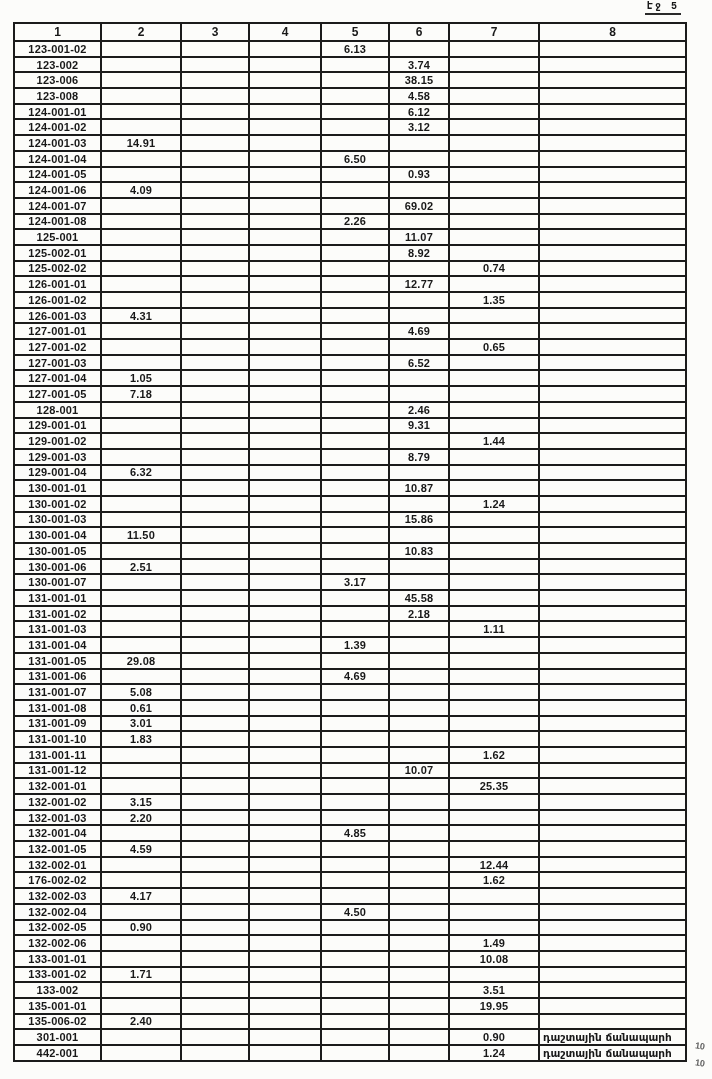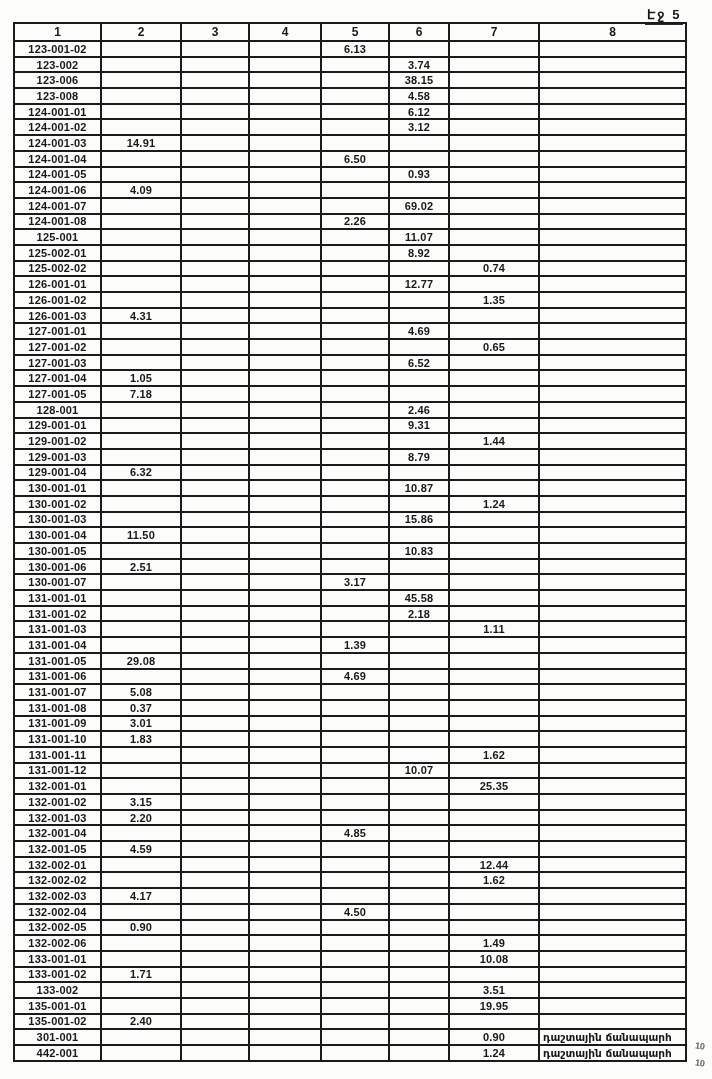--- a/index.html
+++ b/index.html
@@ -6,23 +6,23 @@
   body {
     width: 712px; height: 1079px;
     position: relative;
     background: #fcfcfa;
     font-family: "Liberation Sans", sans-serif;
     color: #181818;
     overflow: hidden;
   }
   .page-label {
     position: absolute;
-    top: 7px; left: 645px;
-    font-family: Liberation Sans, sans-serif;
-    font-size: 13px; font-weight: 700;
+    top: 0; left: 645px;
+    font-family: Liberation Mono, monospace;
+    font-size: 10px; font-weight: 700;
     letter-spacing: 2px;
     border-bottom: 2px solid #2a2a2a;
     padding: 0 2px 1px 2px;
   }
   table.grid {
     position: absolute;
     left: 13px; top: 22px;
     width: 672px;
     border-collapse: collapse;
     table-layout: fixed;
@@ -519,21 +519,21 @@
         <td class="c2">5.08</td>
         <td class="c3"></td>
         <td class="c4"></td>
         <td class="c5"></td>
         <td class="c6"></td>
         <td class="c7"></td>
         <td class="c8"></td>
       </tr>
       <tr>
         <td class="c1">131-001-08</td>
-        <td class="c2">0.37</td>
+        <td class="c2">0.61</td>
         <td class="c3"></td>
         <td class="c4"></td>
         <td class="c5"></td>
         <td class="c6"></td>
         <td class="c7"></td>
         <td class="c8"></td>
       </tr>
       <tr>
         <td class="c1">131-001-09</td>
         <td class="c2">3.01</td>
@@ -628,21 +628,21 @@
         <td class="c1">132-002-01</td>
         <td class="c2"></td>
         <td class="c3"></td>
         <td class="c4"></td>
         <td class="c5"></td>
         <td class="c6"></td>
         <td class="c7">12.44</td>
         <td class="c8"></td>
       </tr>
       <tr>
-        <td class="c1">132-002-02</td>
+        <td class="c1">176-002-02</td>
         <td class="c2"></td>
         <td class="c3"></td>
         <td class="c4"></td>
         <td class="c5"></td>
         <td class="c6"></td>
         <td class="c7">1.62</td>
         <td class="c8"></td>
       </tr>
       <tr>
         <td class="c1">132-002-03</td>
@@ -718,21 +718,21 @@
         <td class="c1">135-001-01</td>
         <td class="c2"></td>
         <td class="c3"></td>
         <td class="c4"></td>
         <td class="c5"></td>
         <td class="c6"></td>
         <td class="c7">19.95</td>
         <td class="c8"></td>
       </tr>
       <tr>
-        <td class="c1">135-001-02</td>
+        <td class="c1">135-006-02</td>
         <td class="c2">2.40</td>
         <td class="c3"></td>
         <td class="c4"></td>
         <td class="c5"></td>
         <td class="c6"></td>
         <td class="c7"></td>
         <td class="c8"></td>
       </tr>
       <tr>
         <td class="c1">301-001</td>

